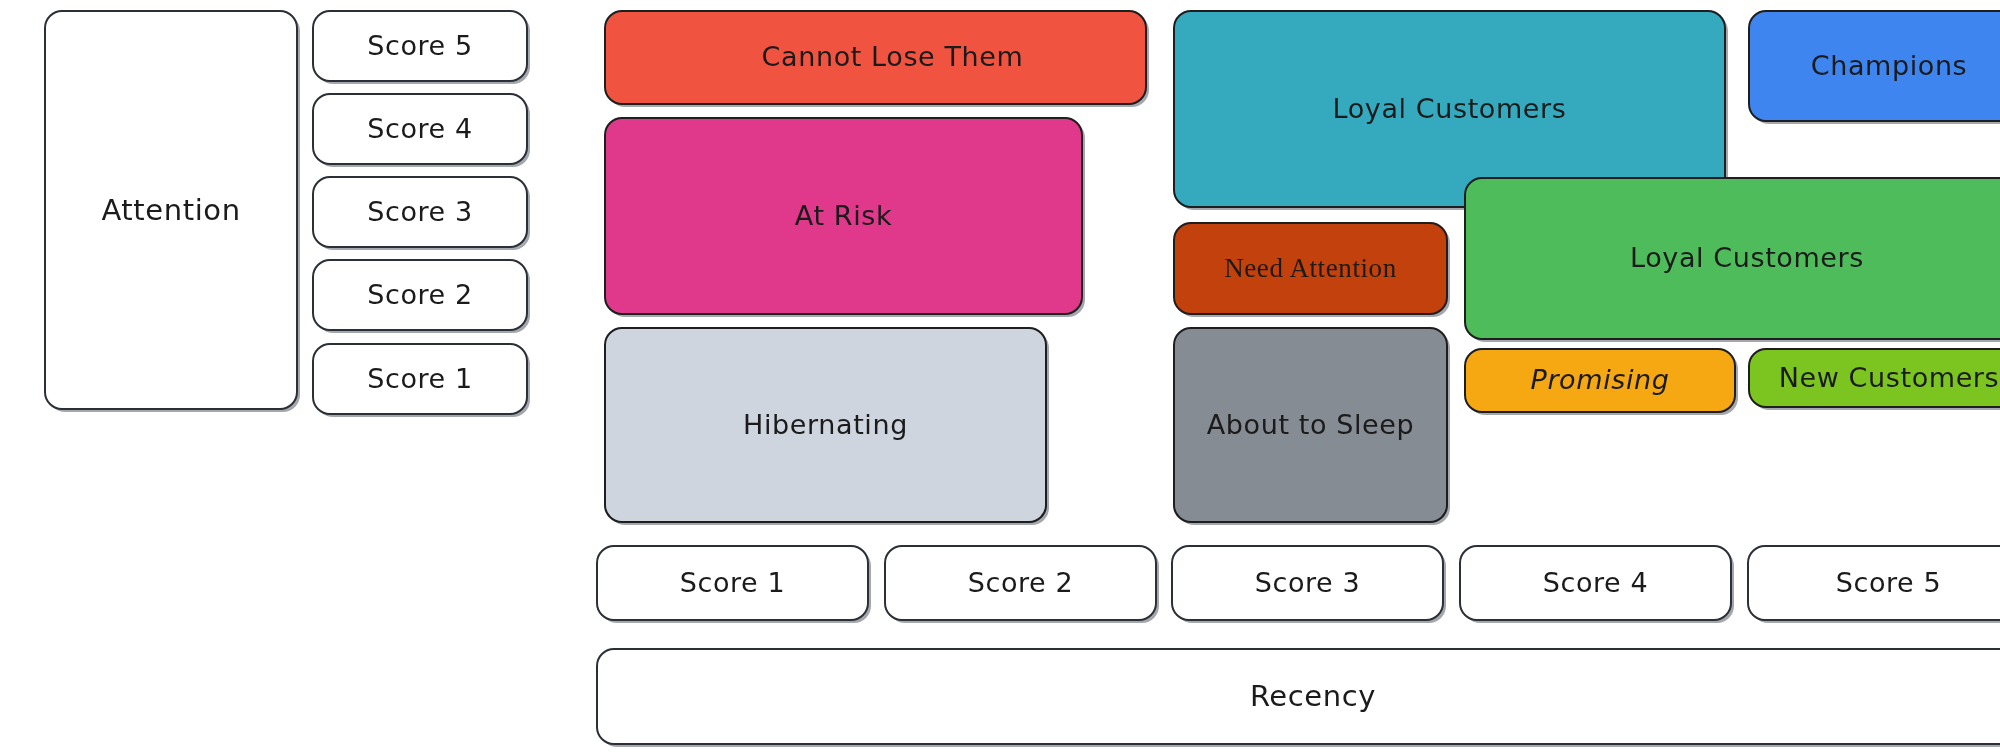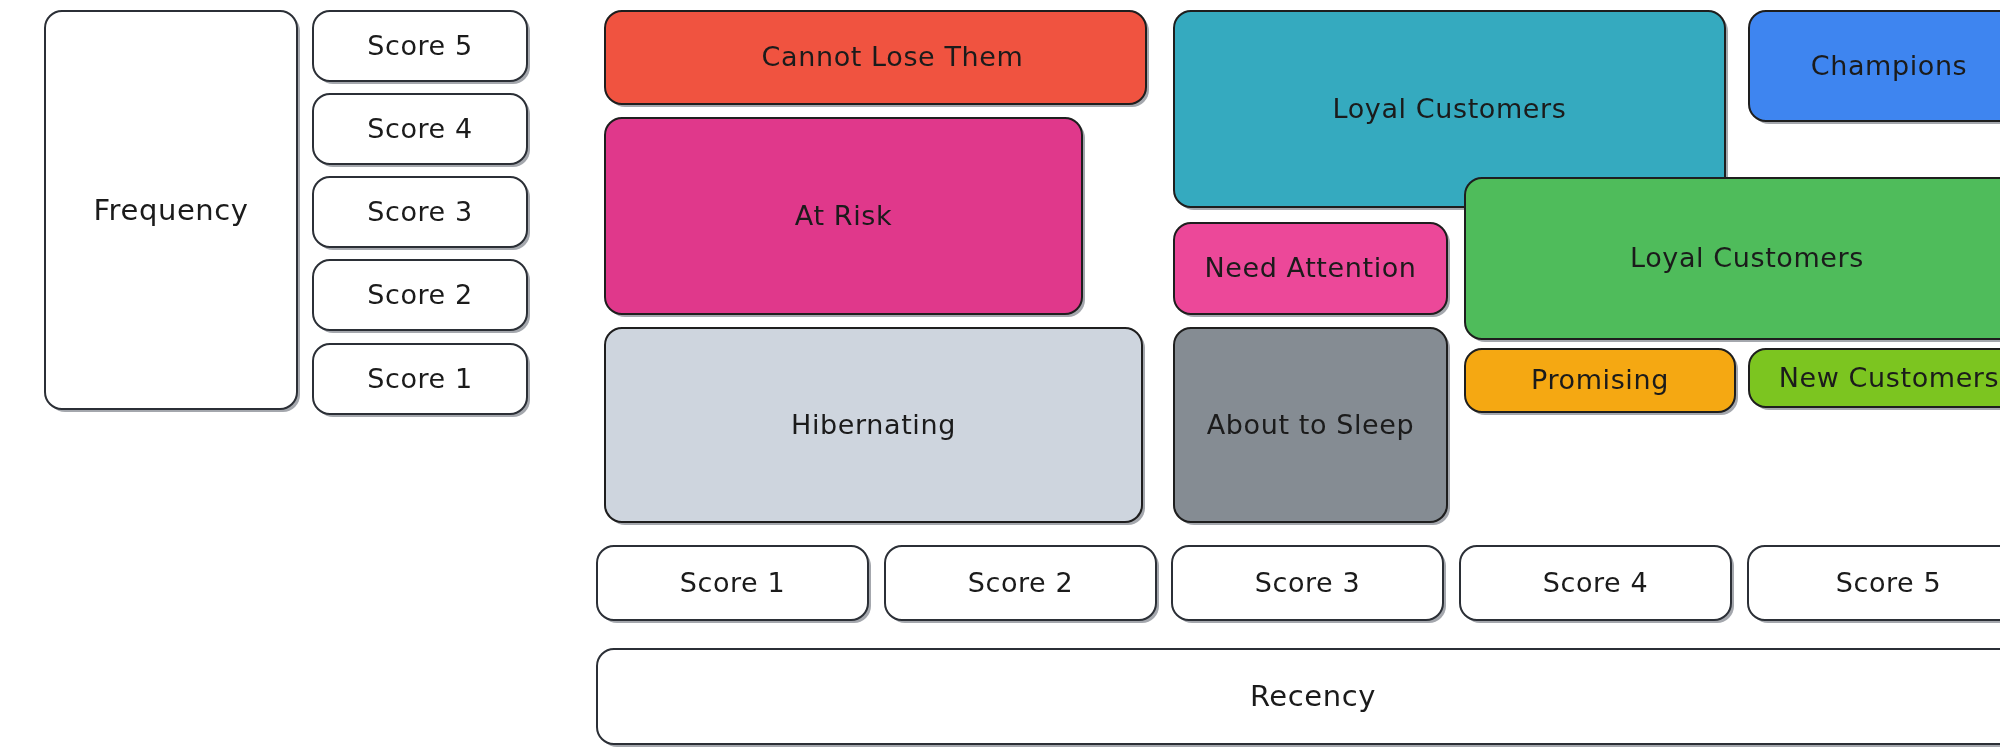--- a/index.html
+++ b/index.html
@@ -45,21 +45,21 @@
     padding: 0 10px;
     white-space: nowrap;
   }
 </style>
 </head>
 <body>
 
 <div id="canvas">
 
   <div class="box plain axis" style="left:8px; top:10px; width:254px; height:400px;">
-    <span class="label">Frequency</span>
+    <span class="label">Attention</span>
   </div>
 
   <div class="box plain" style="left:276px; top:10px; width:216px; height:72px;">
     <span class="label">Score 5</span>
   </div>
   <div class="box plain" style="left:276px; top:93px; width:216px; height:72px;">
     <span class="label">Score 4</span>
   </div>
   <div class="box plain" style="left:276px; top:176px; width:216px; height:72px;">
     <span class="label">Score 3</span>
@@ -72,45 +72,45 @@
   </div>
 
   <div class="box" style="left:568px; top:10px; width:543px; height:95px; background:#F05340;padding-left:34px;">
     <span class="label">Cannot Lose Them</span>
   </div>
 
   <div class="box" style="left:568px; top:117px; width:479px; height:198px; background:#E0388B;">
     <span class="label">At Risk</span>
   </div>
 
-  <div class="box" style="left:568px; top:327px; width:539px; height:196px; background:#CED5DE;">
+  <div class="box" style="left:568px; top:327px; width:443px; height:196px; background:#CED5DE;">
     <span class="label">Hibernating</span>
   </div>
 
   <div class="box" style="left:1137px; top:10px; width:553px; height:198px; background:#35AABF;">
     <span class="label">Loyal Customers</span>
   </div>
 
-  <div class="box" style="left:1137px; top:222px; width:275px; height:93px; background:#ec4899;">
+  <div class="box" style="left:1137px; top:222px; width:275px; height:93px; background:#c2410c;font-family:Liberation Serif, serif;">
     <span class="label">Need Attention</span>
   </div>
 
   <div class="box" style="left:1137px; top:327px; width:275px; height:196px; background:#858C93;">
     <span class="label">About to Sleep</span>
   </div>
 
   <div class="box" style="left:1712px; top:10px; width:282px; height:112px; background:#3E85F0;">
     <span class="label">Champions</span>
   </div>
 
   <div class="box" style="left:1428px; top:177px; width:566px; height:163px; background:#4FBC5B;">
     <span class="label">Loyal Customers</span>
   </div>
 
-  <div class="box" style="left:1428px; top:348px; width:272px; height:65px; background:#F5A812;">
+  <div class="box" style="left:1428px; top:348px; width:272px; height:65px; background:#F5A812;font-style:italic;">
     <span class="label">Promising</span>
   </div>
 
   <div class="box" style="left:1712px; top:348px; width:282px; height:60px; background:#7CC520;">
     <span class="label">New Customers</span>
   </div>
 
   <div class="box plain" style="left:560px; top:545px; width:273px; height:76px;">
     <span class="label">Score 1</span>
   </div>

